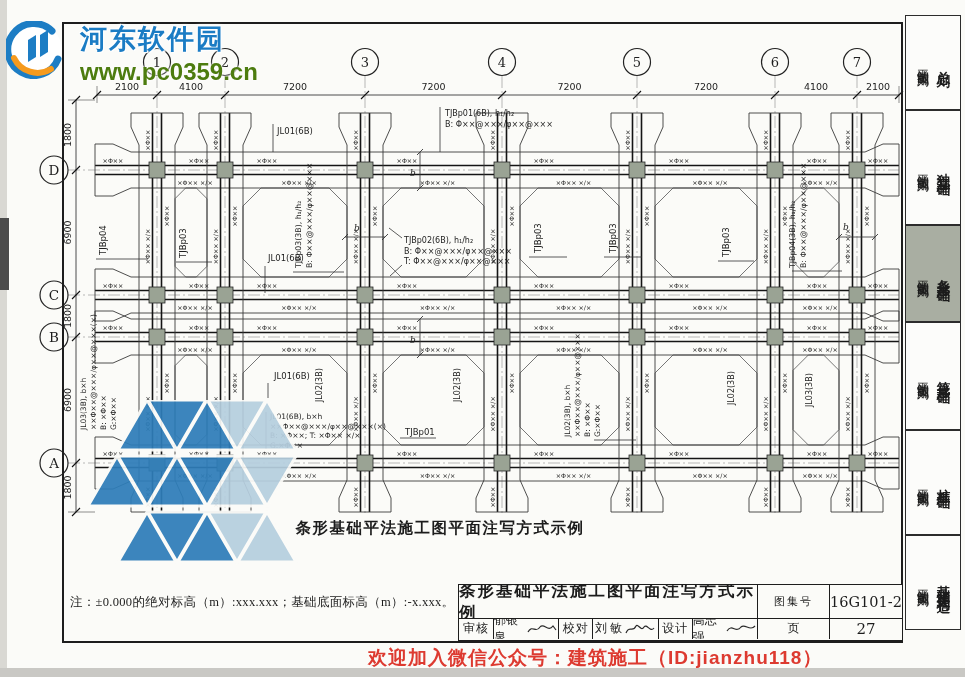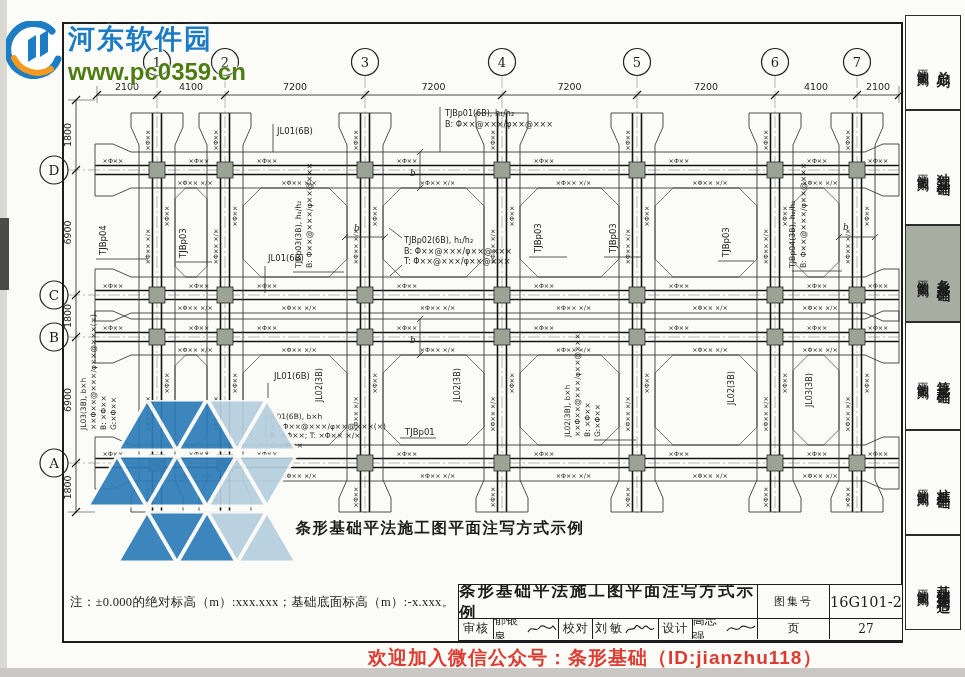--- a/index.html
+++ b/index.html
@@ -23,31 +23,31 @@
   .tb-r1{height:33px}
   .tb-r2{height:20.5px;border-top:1.2px solid #1d1d1d;font-size:12px}
   .tb-c{display:flex;align-items:center;justify-content:center;border-left:1.2px solid #1d1d1d;overflow:hidden}
   .tb-c:first-child{border-left:none}
   .tb-title{flex:1;font-size:16.5px;font-weight:bold;letter-spacing:2px}
   .tb-figlab{width:72px;font-size:11px;letter-spacing:2px}
   .tb-figno{width:73px;font-size:14.5px;font-family:"DejaVu Serif",serif}
   .tb-lab{width:34px;letter-spacing:1px}
   .tb-name{flex:1;gap:2px}
   .tb-pagelab{width:72px}
-  .tb-pageno{width:73px;font-family:"DejaVu Serif",serif;font-size:12px}
+  .tb-pageno{width:73px;font-family:"DejaVu Serif",serif;font-size:15px}
   .sig{flex:0 0 auto}
   .sidebar{position:absolute;left:905px;top:0;width:56px;height:677px;z-index:8}
   .tab{position:absolute;left:0;width:56px;border:1.6px solid #2c2c2c;background:#fcfcfa;
        display:flex;flex-direction:row;align-items:center;justify-content:center;gap:3px;
        font-family:"Liberation Serif",serif}
   .tab.active{background:#a9aea2}
   .tab .rules{writing-mode:vertical-rl;text-orientation:upright;font-size:12px;letter-spacing:1px}
   .tab .sec{writing-mode:vertical-rl;text-orientation:upright;font-size:13.5px;font-weight:600;letter-spacing:3px}
   .logo{position:absolute;left:6px;top:21px;z-index:30;display:flex;align-items:flex-start}
-  .logo-text{margin-left:4px}
+  .logo-text{margin-left:16px}
   .logo-title{display:block;font-size:27px;font-weight:bold;color:#1b7cc4;letter-spacing:2px;
               text-shadow:0 0 2px #fff,0 0 4px #fff,1px 1px 0 #fff,-1px -1px 0 #fff}
   .logo-url{display:block;font-size:24px;font-weight:bold;color:#4d7c0f;margin-top:1px;
             text-shadow:0 0 2px #fff,0 0 4px #fff}
   .banner{position:absolute;left:368px;top:645px;z-index:9;font-weight:bold;font-size:19px;
           color:#dd3a30;letter-spacing:1px;white-space:nowrap}
   .watermark{position:absolute;left:85px;top:400px;z-index:5;opacity:.93}
 </style>
 </head>
 <body>
@@ -575,18 +575,18 @@
       <path d="M8,37 A26,26 0 0 0 45,48" stroke="#f59a1e" stroke-width="6" fill="none" stroke-linecap="round"></path>
       <path d="M22,19 l8,-5 0,22 -8,5 z" fill="#1d7dc4"></path>
       <path d="M34,14 l8,-5 0,22 -8,5 z" fill="#1d7dc4"></path>
     </svg>
     <div class="logo-text">
       <span class="logo-title">河东软件园</span>
       <span class="logo-url">www.pc0359.cn</span>
     </div>
   </div>
 
-  <div class="banner">欢迎加入微信公众号：条形基础（ID:jianzhu118）</div>
+  <div class="banner">欢迎加入微信公众号：建筑施工（ID:jianzhu118）</div>
 
   <div class="edge-left"></div>
   <div class="edge-mark"></div>
   <div class="edge-bottom"></div>
 </div>
 
 </body></html>

